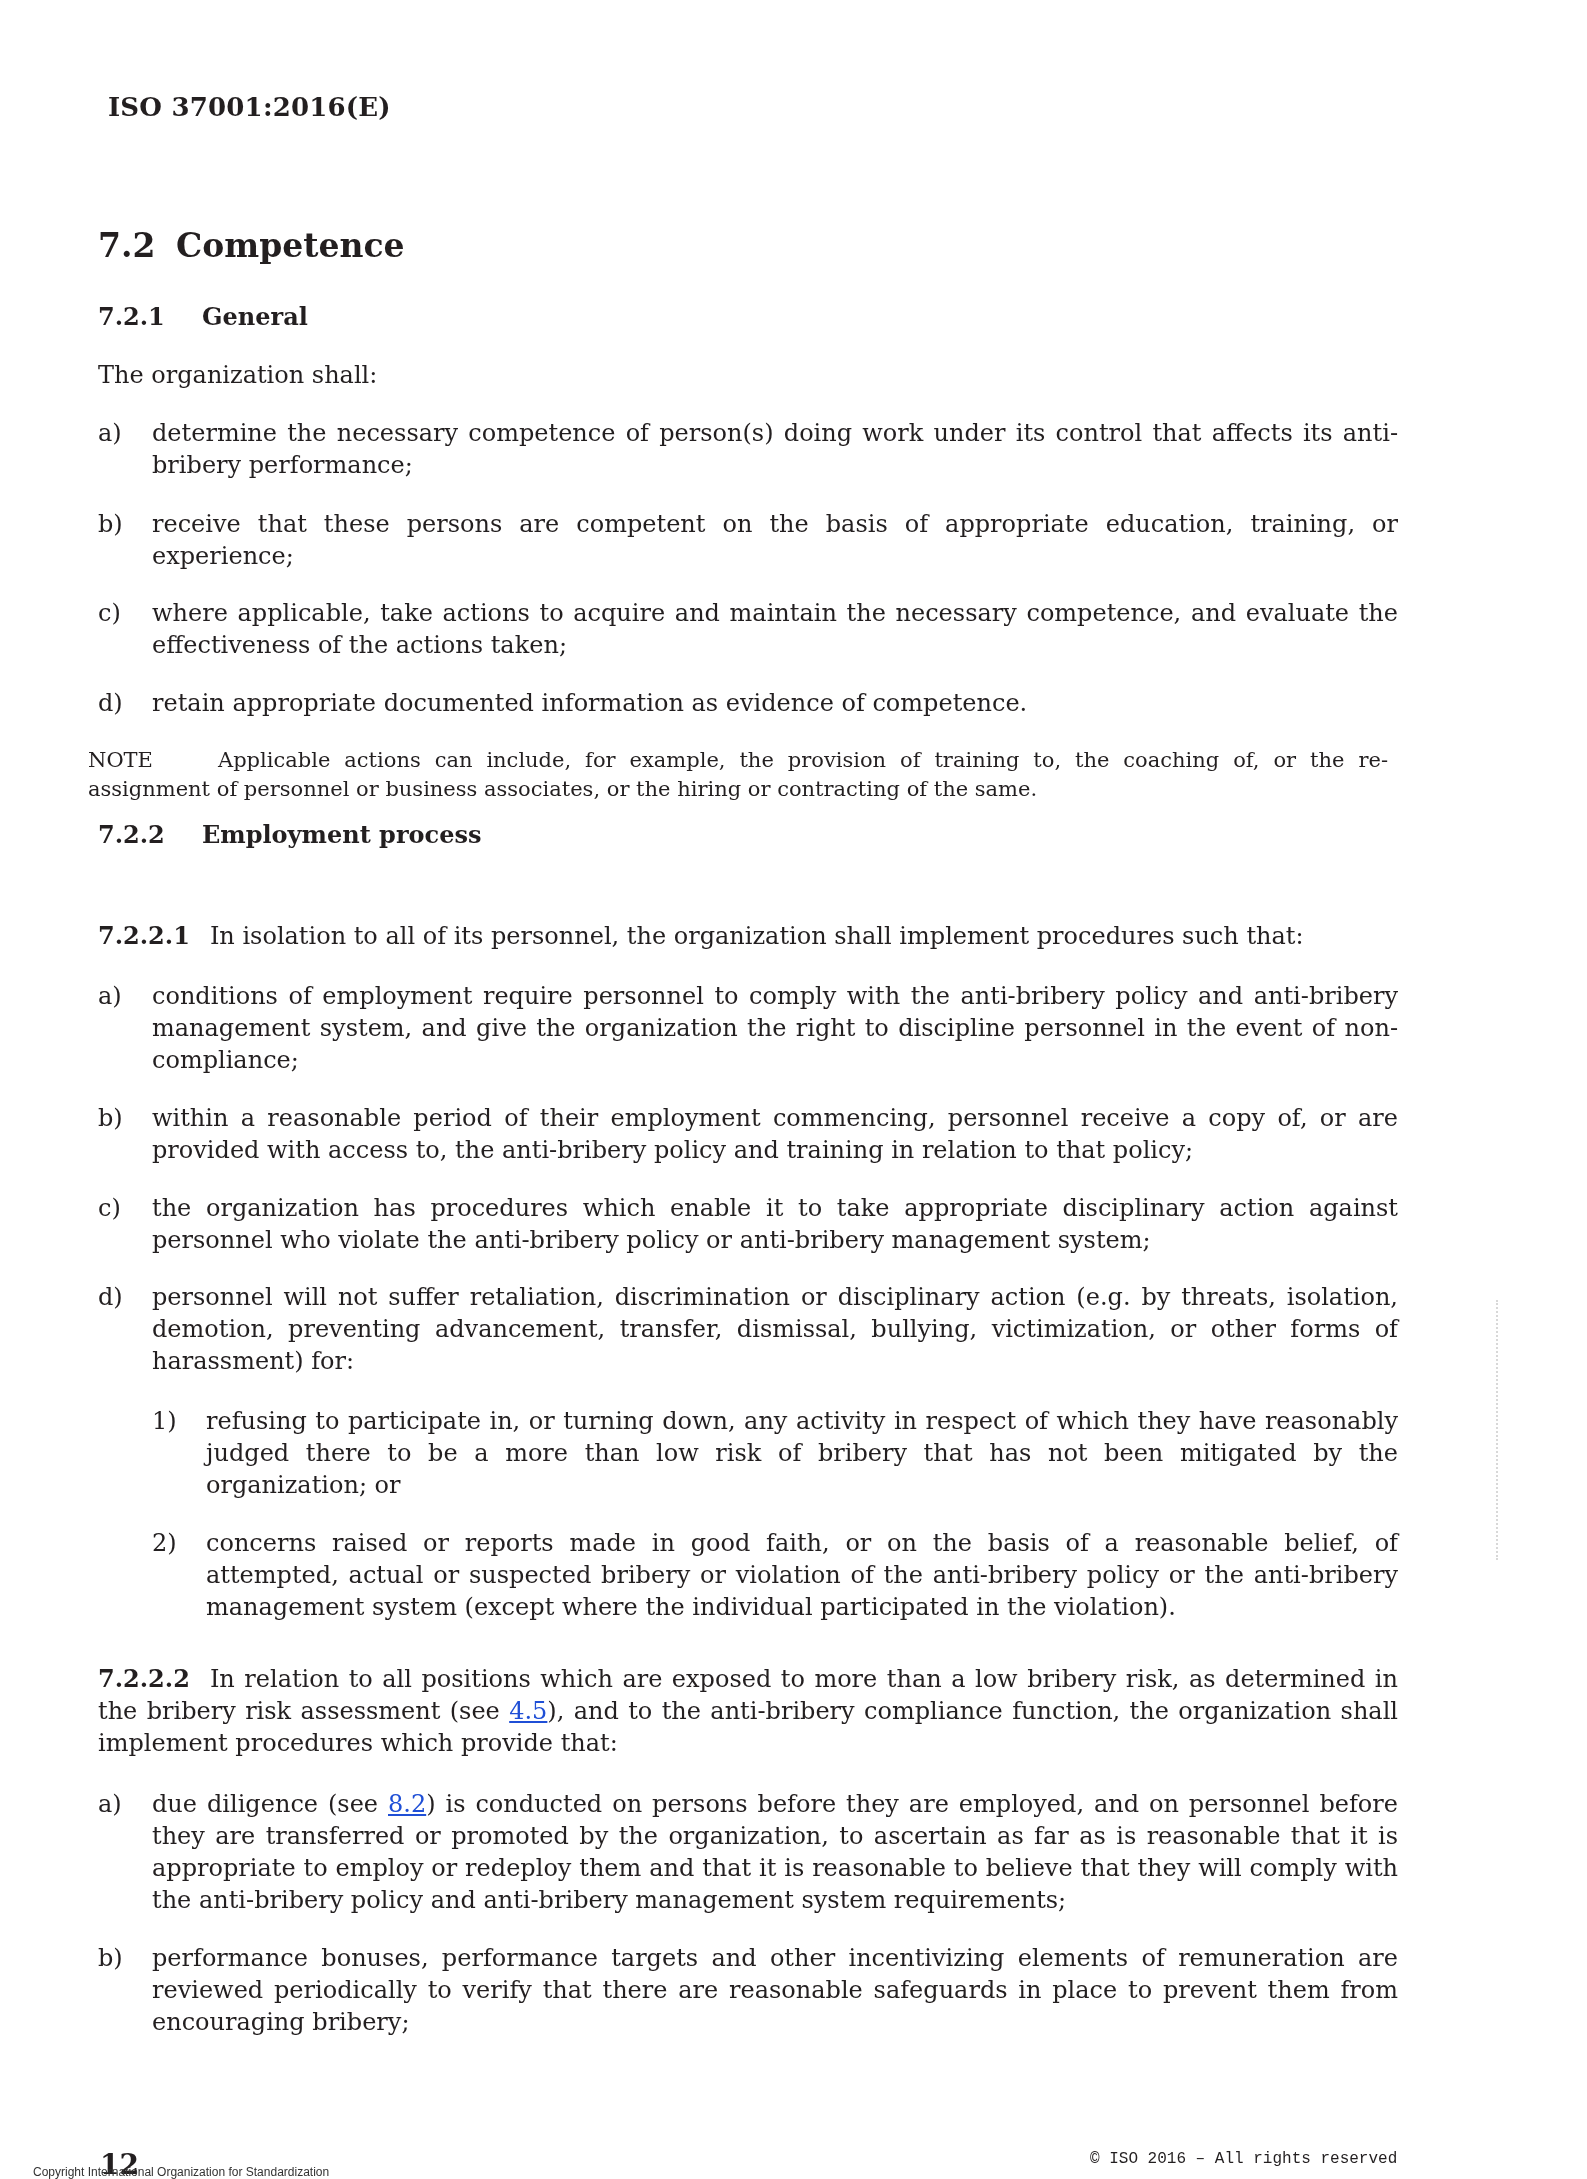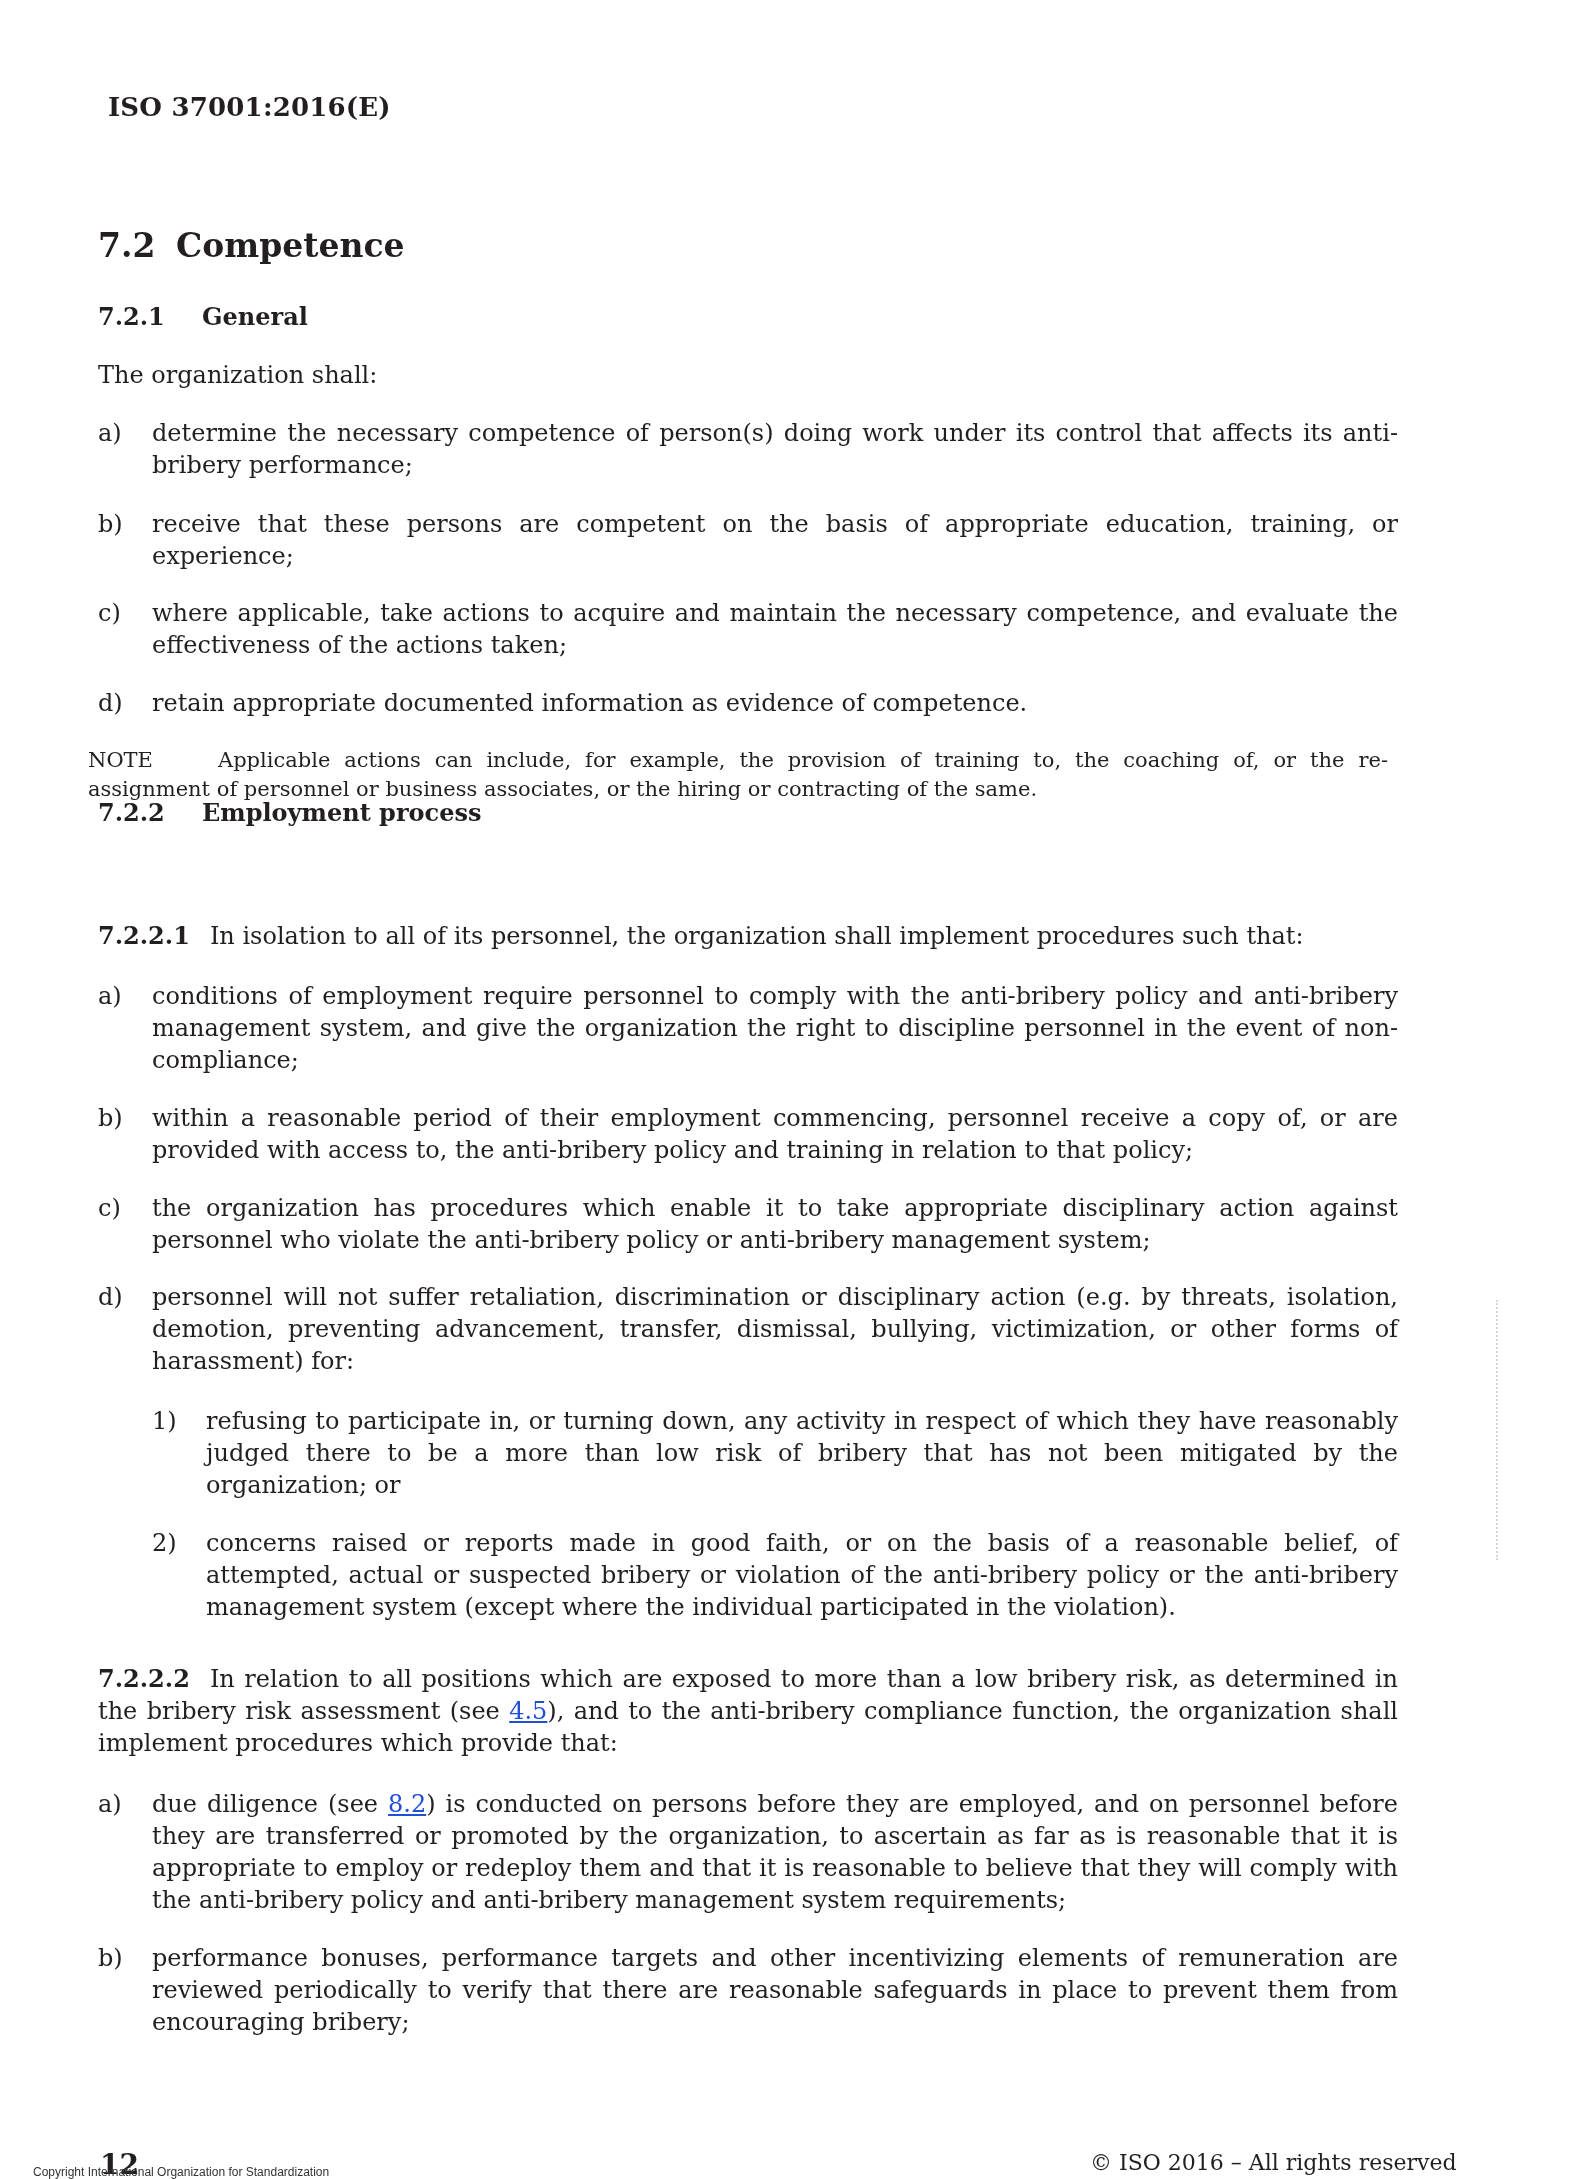--- a/index.html
+++ b/index.html
@@ -20,21 +20,21 @@
   .subitem { left: 152px; width: 1246px; font-size: 24px; line-height: 32px; display: flex; }
   .subitem .lbl { flex: 0 0 54px; }
   .subitem .txt { flex: 1; text-align: justify; }
   .note { left: 88px; width: 1300px; font-size: 21px; line-height: 29px; text-align: justify; }
   .note .note-lbl { display: inline-block; width: 130px; }
   a.xref { color: #1f4fd6; text-decoration: underline; }
   .watermark { left: 1496px; top: 1300px; width: 0; height: 260px;
                border-left: 2px dotted #d8d8d8; }
   .footer-copy { left: 33px; top: 2165px; font-family: "Liberation Sans", sans-serif; font-size: 12px; color: #333; white-space: nowrap; }
   .page-num { left: 100px; top: 2148px; font-size: 28px; font-weight: bold; color: #231f20; }
-  .footer-rights { left: 1090px; top: 2150px; font-size: 22px; color: #231f20; white-space: nowrap; }
+  .footer-rights { left: 1090px; top: 2150px; font-size: 16px; color: #231f20; white-space: nowrap; font-family: Liberation Mono, monospace; }
 </style>
 </head>
 <body>
 
 <div class="page">
 
   <div class="abs doc-id">ISO 37001:2016(E)</div>
 
   <div class="abs h2" style="top:226px;">
     <span class="num">7.2</span><span>Competence</span>
@@ -60,21 +60,21 @@
   </div>
   <div class="abs item" style="top:687px;">
     <span class="lbl">d)</span>
     <span class="txt">retain appropriate documented information as evidence of competence.</span>
   </div>
 
   <div class="abs note" style="top:746px;">
     <span class="note-lbl">NOTE</span><span>Applicable actions can include, for example, the provision of training to, the coaching of, or the re-assignment of personnel or business associates, or the hiring or contracting of the same.</span>
   </div>
 
-  <div class="abs h3" style="top:798px;">
+  <div class="abs h3" style="top:820px;">
     <span class="num">7.2.2</span><span>Employment process</span>
   </div>
 
   <div class="abs para" style="top:920px;">
     <span class="clause-num">7.2.2.1</span><span>In isolation to all of its personnel, the organization shall implement procedures such that:</span>
   </div>
 
   <div class="abs item" style="top:980px;">
     <span class="lbl">a)</span>
     <span class="txt">conditions of employment require personnel to comply with the anti-bribery policy and anti-bribery management system, and give the organization the right to discipline personnel in the event of non-compliance;</span>

